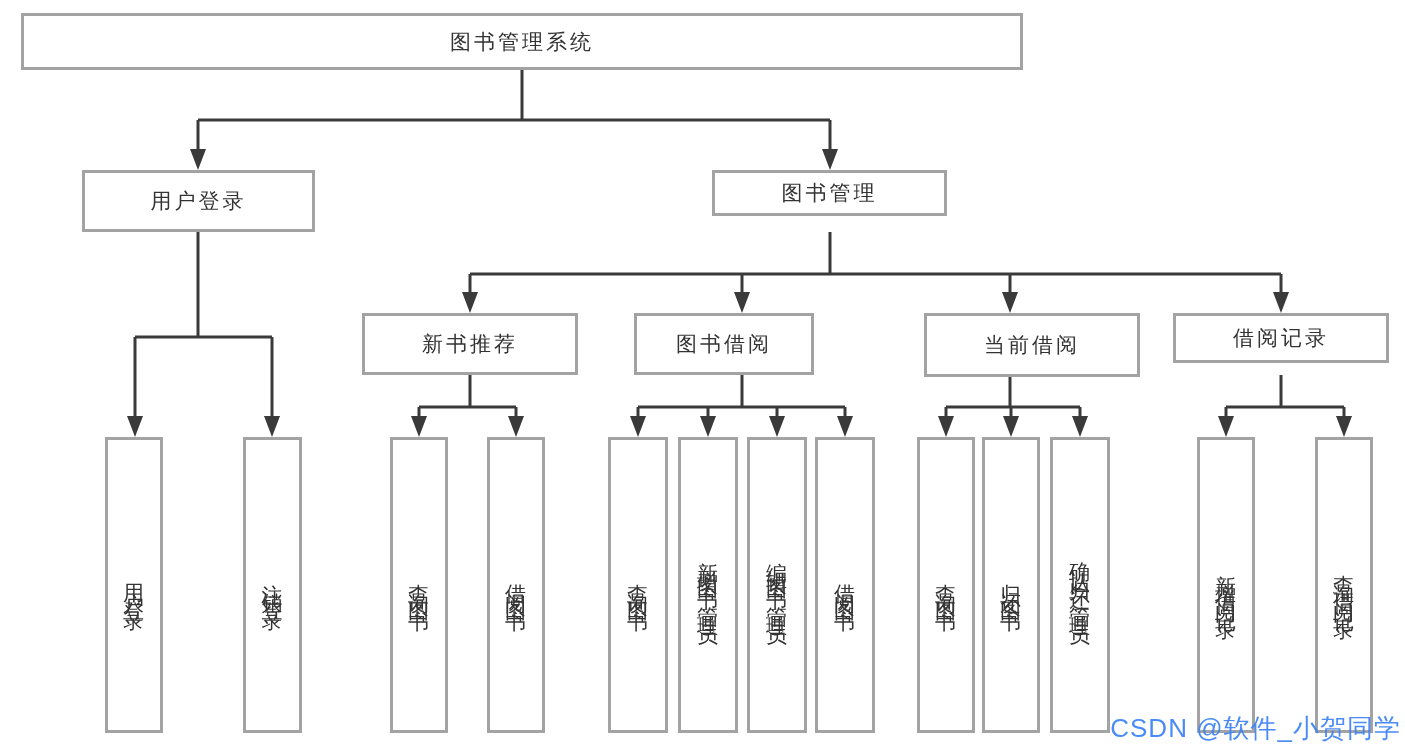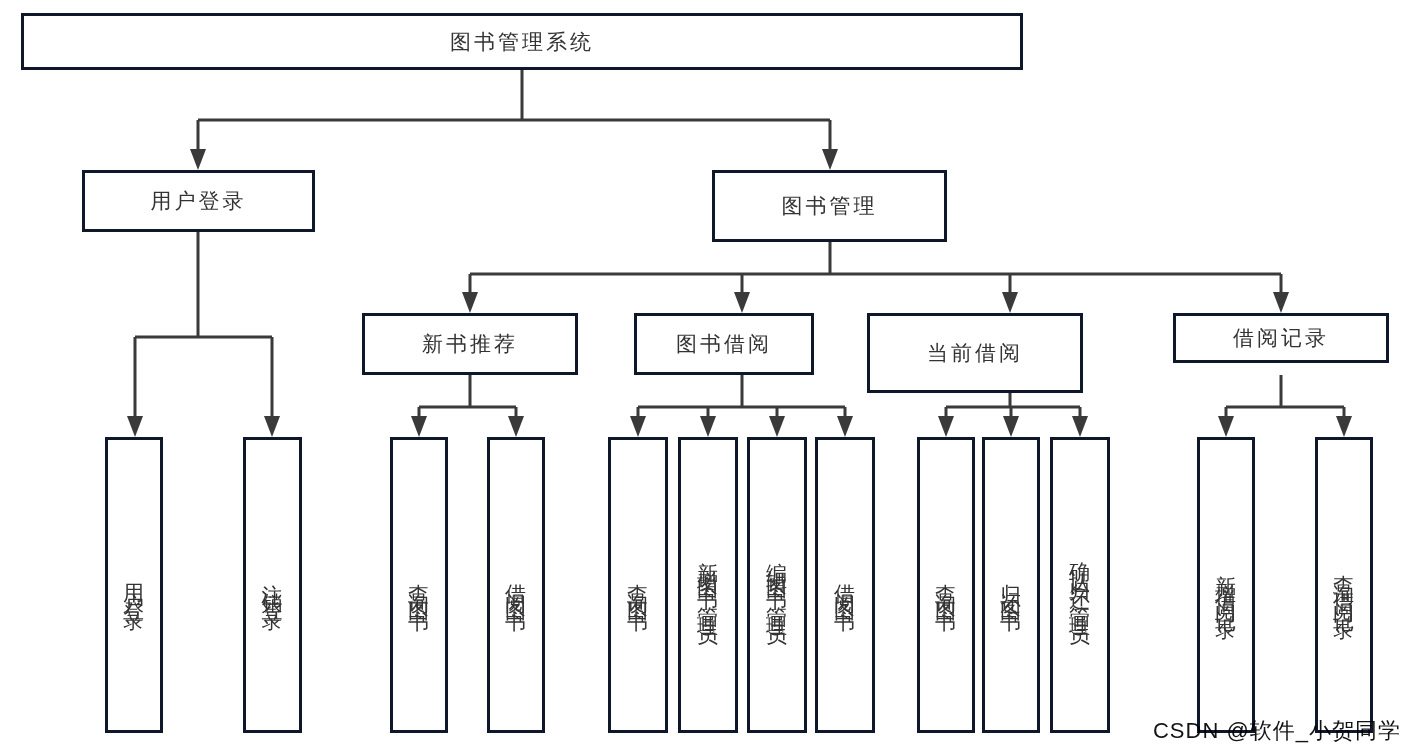--- a/index.html
+++ b/index.html
@@ -13,42 +13,42 @@
   }
   svg.connectors {
     position: absolute;
     left: 0; top: 0;
     width: 1405px; height: 747px;
   }
   .box {
     position: absolute;
     box-sizing: border-box;
     background: #ffffff;
-    border: 3px solid #0f172a;
+    border: 3px solid #a3a3a3;
     display: flex;
     align-items: center;
     justify-content: center;
     color: #333333;
     font-size: 21px;
     letter-spacing: 3px;
     white-space: nowrap;
   }
   .leaf .vtext {
     writing-mode: vertical-rl;
     text-orientation: mixed;
     font-size: 21px;
     letter-spacing: 9px;
     line-height: 1;
   }
   .watermark {
     position: absolute;
     right: 4px;
     bottom: 1px;
-    color: #000000;
-    font-size: 22px;
+    color: #3b82f6;
+    font-size: 26px;
     letter-spacing: 1px;
     opacity: 0.92;
   }
 </style>
 </head>
 <body>
 
 <div class="canvas">
 
   <svg class="connectors" viewBox="0 0 1405 747" xmlns="http://www.w3.org/2000/svg">
@@ -76,31 +76,31 @@
       M1218 416 H1234 L1226 437 Z  M1336 416 H1352 L1344 437 Z"></path>
   </svg>
 
   <div class="box" style="left:21px; top:13px; width:1002px; height:57px">
     <span>图书管理系统</span>
   </div>
 
   <div class="box" style="left:82px; top:170px; width:233px; height:62px">
     <span>用户登录</span>
   </div>
-  <div class="box" style="left:712px; top:170px; width:235px; height:72px">
+  <div class="box" style="left:712px; top:170px; width:235px; height:46px">
     <span>图书管理</span>
   </div>
 
   <div class="box" style="left:362px; top:313px; width:216px; height:62px">
     <span>新书推荐</span>
   </div>
   <div class="box" style="left:634px; top:313px; width:180px; height:62px">
     <span>图书借阅</span>
   </div>
-  <div class="box" style="left:867px; top:313px; width:216px; height:80px">
+  <div class="box" style="left:924px; top:313px; width:216px; height:64px">
     <span>当前借阅</span>
   </div>
   <div class="box" style="left:1173px; top:313px; width:216px; height:50px">
     <span>借阅记录</span>
   </div>
 
   <div class="box leaf" style="left:105px; top:437px; width:58px; height:296px">
     <span class="vtext">用户登录</span>
   </div>
   <div class="box leaf" style="left:243px; top:437px; width:59px; height:296px">

